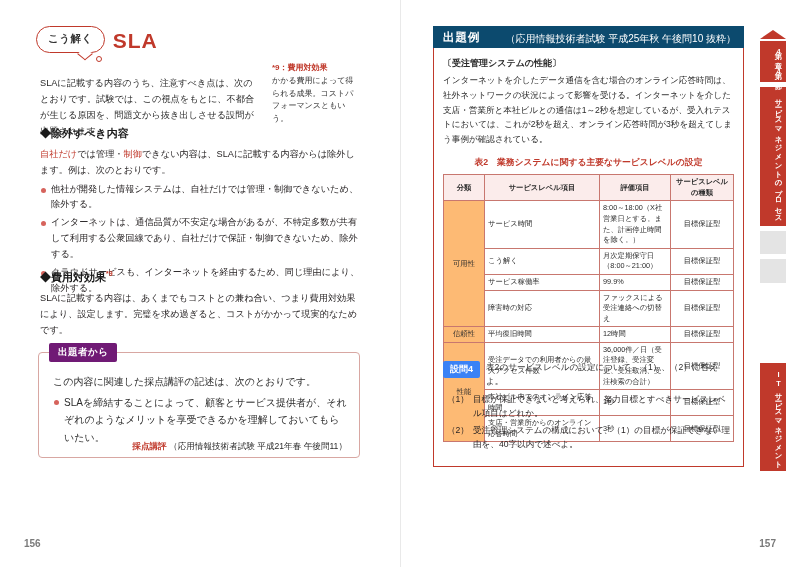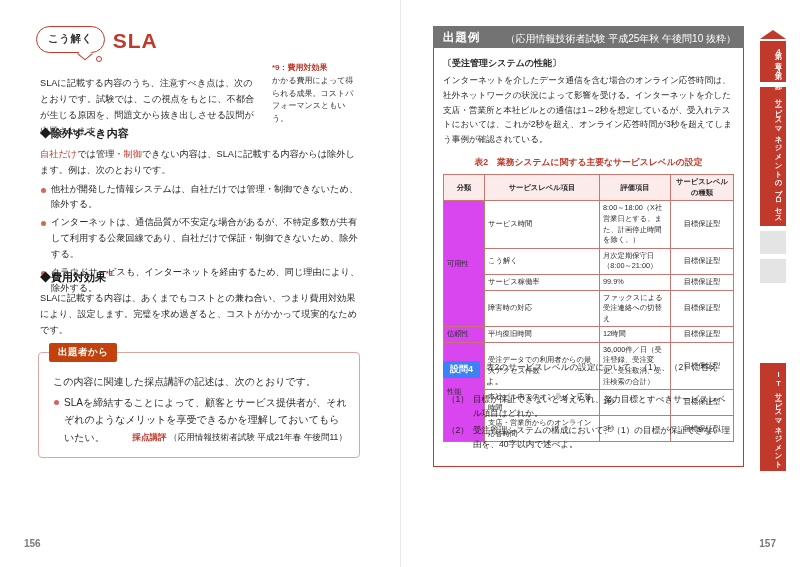--- a/index.html
+++ b/index.html
@@ -64,53 +64,53 @@
   }
   .em-red{color:#c0392b;}
   .sup{font-size:7px;vertical-align:super;color:#c0392b;}
 
   
   .author-box{
     position:absolute;left:38px;top:352px;width:320px;height:104px;
     border:1.2px solid #d8a7a2;border-radius:4px;background:#fff;
   }
   .author-tag{
-    position:absolute;left:10px;top:-10px;background:#c2410c;color:#fff;
+    position:absolute;left:10px;top:-10px;background:#701a75;color:#fff;
     font-size:9.5px;font-weight:bold;padding:3px 9px;border-radius:2px;letter-spacing:.5px;
   }
   .author-body{
     position:absolute;left:14px;top:20px;right:12px;
     font-size:10px;line-height:1.75;color:#2b2b2b;
   }
   .author-body ul.bullets li:before{background:#d6635c;}
   .author-src{
-    position:absolute;right:12px;bottom:13px;font-size:8.6px;color:#2b2b2b;margin-top:48px;
+    position:absolute;right:12px;bottom:4px;font-size:8.6px;color:#2b2b2b;margin-top:48px;
   }
   .author-src .lbl{color:#c0392b;font-weight:bold;}
 
   .pg-left{position:absolute;left:24px;bottom:18px;font-size:10px;font-weight:bold;color:#7a7a7a;}
   .pg-right{position:absolute;right:24px;bottom:18px;font-size:10px;font-weight:bold;color:#7a7a7a;}
 
   
-  .rp-band{position:absolute;left:33px;top:26px;right:56px;height:22px;background:#737373;}
+  .rp-band{position:absolute;left:33px;top:26px;right:56px;height:22px;background:#0c4a6e;}
   .rp-band .t{position:absolute;left:10px;top:4px;color:#fff;font-size:11.5px;font-weight:bold;letter-spacing:1px;}
   .rp-src{position:absolute;right:8px;top:6px;color:#fff;font-size:10px;}
 
   .rp-frame{position:absolute;left:33px;top:48px;right:56px;bottom:100px;border:1.2px solid #c0392b;border-top:none;}
 
   .rp-inner{position:absolute;left:43px;top:56px;right:66px;font-size:8.6px;line-height:1.7;color:#2b2b2b;}
   .rp-sub{font-weight:bold;margin:0 0 2px 0;font-size:9px;}
   .rp-para{margin:0;text-indent:0;}
 
   .tbl-cap{text-align:center;font-size:8.8px;font-weight:bold;color:#c0392b;margin:9px 0 4px 0;}
   table.srv{border-collapse:collapse;width:100%;font-size:7.3px;color:#2b2b2b;}
   table.srv th,table.srv td{border:.8px solid #c8776f;padding:2px 3px;vertical-align:middle;line-height:1.45;}
   table.srv th{background:#fbeceb;font-weight:bold;text-align:center;}
   td.ctr{text-align:center;}
-  td.cat{background:#d946ef;width:34px;}
+  td.cat{text-align:center;background:#fdba74;width:34px;}
   .colw1{width:34px}.colw2{width:108px}.colw4{width:56px}
 
   
   .q-wrap{position:absolute;left:43px;right:66px;bottom:112px;}
   .q-head{display:flex;align-items:flex-start;gap:6px;}
   .q-tag{background:#3b82f6;color:#fff;font-size:9px;font-weight:bold;padding:2px 7px;border-radius:2px;white-space:nowrap;}
   .q-text{font-size:8.6px;line-height:1.6;color:#2b2b2b;}
   ol.qlist{list-style:none;margin:5px 0 0 0;padding:0 0 0 4px;font-size:8.6px;line-height:1.62;}
   ol.qlist li{display:flex;gap:4px;margin-bottom:3px;}
   ol.qlist li .n{white-space:nowrap;}

